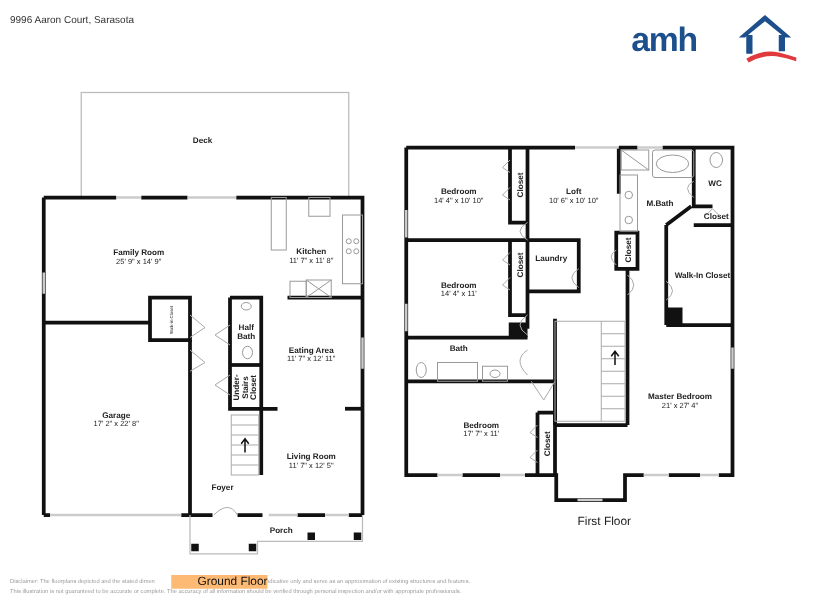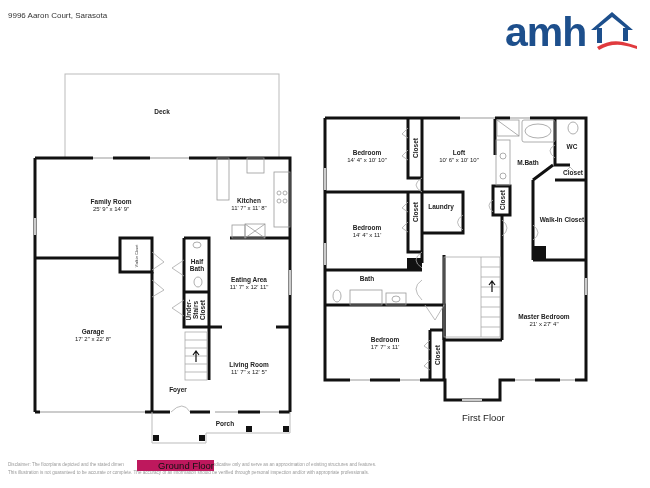--- a/index.html
+++ b/index.html
@@ -1,24 +1,24 @@
 <!DOCTYPE html>
 <html><head>
 <meta charset="utf-8">
 <style>
   html, body { margin: 0; padding: 0; background: #ffffff; }
   body { width: 650px; height: 488px; position: relative; overflow: hidden; font-family: "Liberation Sans", sans-serif; }
   .address { position: absolute; left: 8px; top: 11px; font-size: 8px; color: #333; }
   .logo { position: absolute; left: 505px; top: 8px; width: 135px; height: 44px; }
-  .logo-text { position: absolute; left: 0; top: 6px; font-family: "Liberation Sans", sans-serif; font-weight: bold; font-size: 41px; color: #1d4f8c; letter-spacing: -1px; line-height: 36px; }
+  .logo-text { position: absolute; left: 0; top: 6px; font-family: "Liberation Sans", sans-serif; font-weight: bold; font-size: 27px; color: #1d4f8c; letter-spacing: -1px; line-height: 36px; }
   svg.plan { position: absolute; left: 0; top: 0; }
   .room-name { font-family: "Liberation Sans", sans-serif; font-size: 6.5px; font-weight: bold; fill: #222; text-anchor: middle; }
   .room-dim { font-family: "Liberation Sans", sans-serif; font-size: 6px; fill: #222; text-anchor: middle; }
   .floor-label { position: absolute; font-size: 9.5px; color: #222; padding-left: 21px; }
-  .ground-label { left: 137px; top: 460px; font-size: 9.5px; font-weight: normal; color: #111; background: #be185d; }
+  .ground-label { left: 137px; top: 460px; font-size: 9.5px; font-weight: normal; color: #111; background: #fdba74; }
   .first-label { left: 441px; top: 412px; }
   .disclaimer { position: absolute; left: 8px; font-size: 4.6px; color: #9a9a9a; white-space: nowrap; }
   .d1 { top: 462px; }
   .d2 { top: 470px; }
   .d1 .gap { display: inline-block; width: 80px; }
 </style>
 </head>
 <body>
 
 <div class="address">9996 Aaron Court, Sarasota</div>

